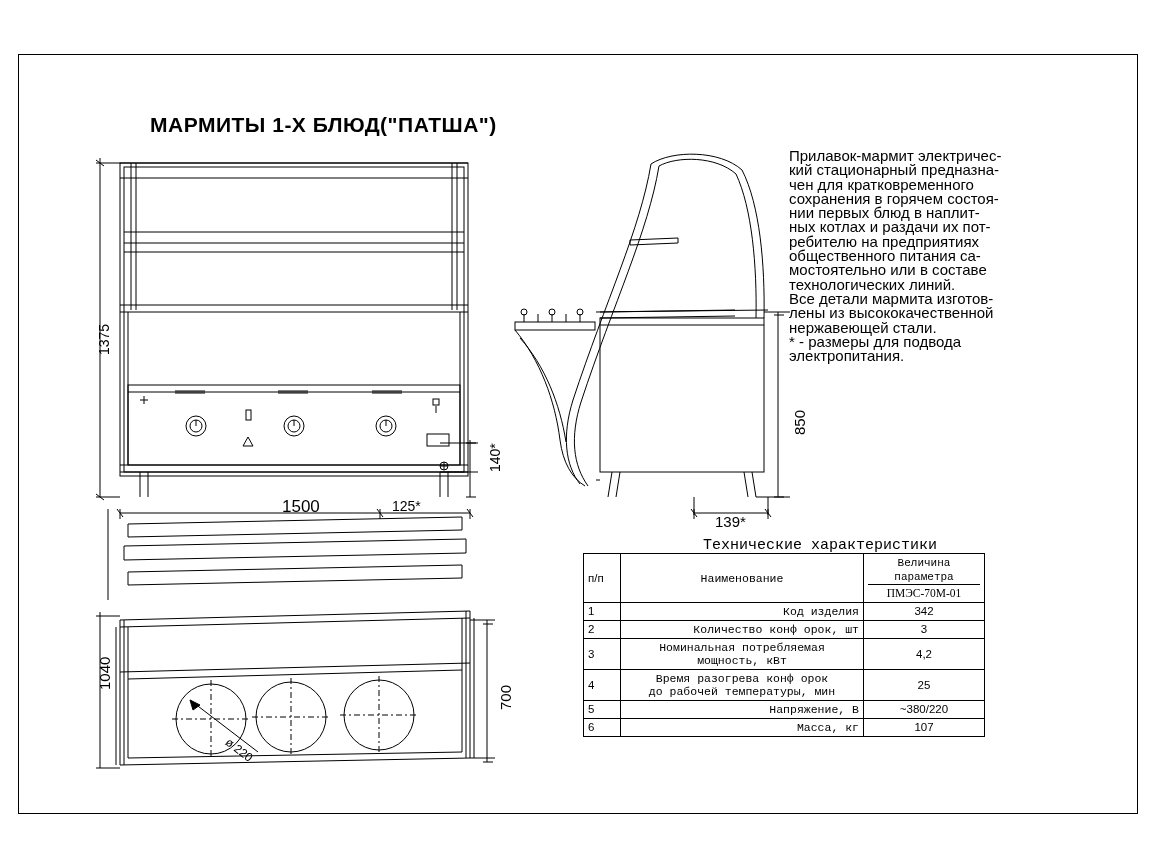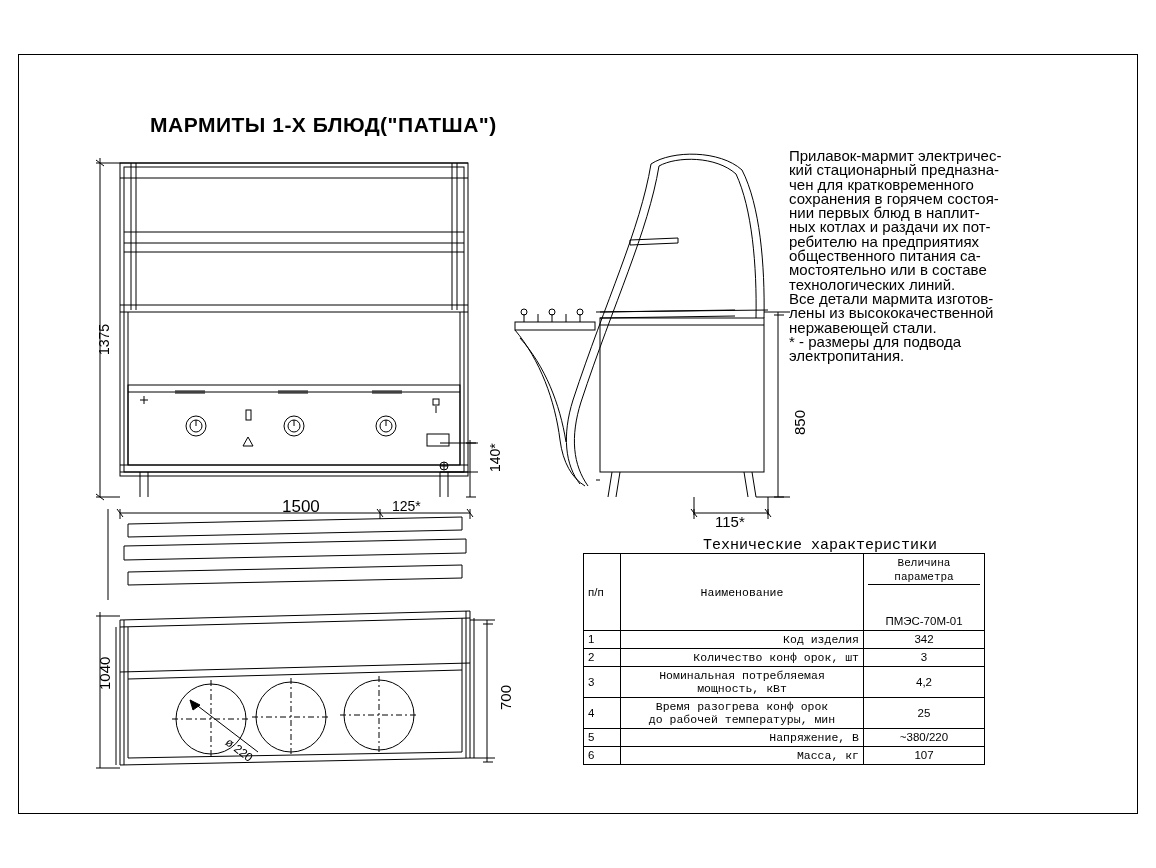--- a/index.html
+++ b/index.html
@@ -96,24 +96,23 @@
     line-height: 14px;
   }
   .hdr-val .u {
     display: block;
     border-bottom: 1px solid #000;
     font-family: "Liberation Mono", monospace;
     font-size: 11px;
   }
   .hdr-val .m {
     display: block;
-    font-family: Liberation Sans, sans-serif;
+    font-family: Liberation Serif, serif;
     font-size: 11.5px;
     padding-top: 1px;
-    margin-top: 28px;
   }
   .two-line { line-height: 12.5px; }
 </style>
 </head>
 <body>
 
 <div id="sheet">
 
   <div class="frame"></div>
 
@@ -319,21 +318,21 @@
 
       <path d="M108 509 L108 600"></path>
     </g>
   </svg>
 
   <div class="dim vert" style="left:96px; top:355px; font-size:14px;">1375</div>
   <div class="dim" style="left:282px; top:497px; font-size:17px;">1500</div>
   <div class="dim" style="left:392px; top:498px; font-size:14px;">125*</div>
   <div class="dim vert" style="left:487px; top:472px; font-size:14px;">140*</div>
   <div class="dim vert" style="left:791px; top:435px; font-size:15px;">850</div>
-  <div class="dim" style="left:715px; top:513px; font-size:15px;">115*</div>
+  <div class="dim" style="left:715px; top:513px; font-size:15px;">139*</div>
   <div class="dim vert" style="left:96px; top:690px; font-size:15px;">1040</div>
   <div class="dim vert" style="left:497px; top:710px; font-size:15px;">700</div>
   <div class="dim" style="left:231px; top:735px; font-size:12px; transform: rotate(37deg); transform-origin: left top;">ø 220</div>
 
   <div class="spec-caption">Технические характеристики</div>
 
   <table class="spec">
     <tbody>
       <tr>
         <td class="c-num">п/п</td>

